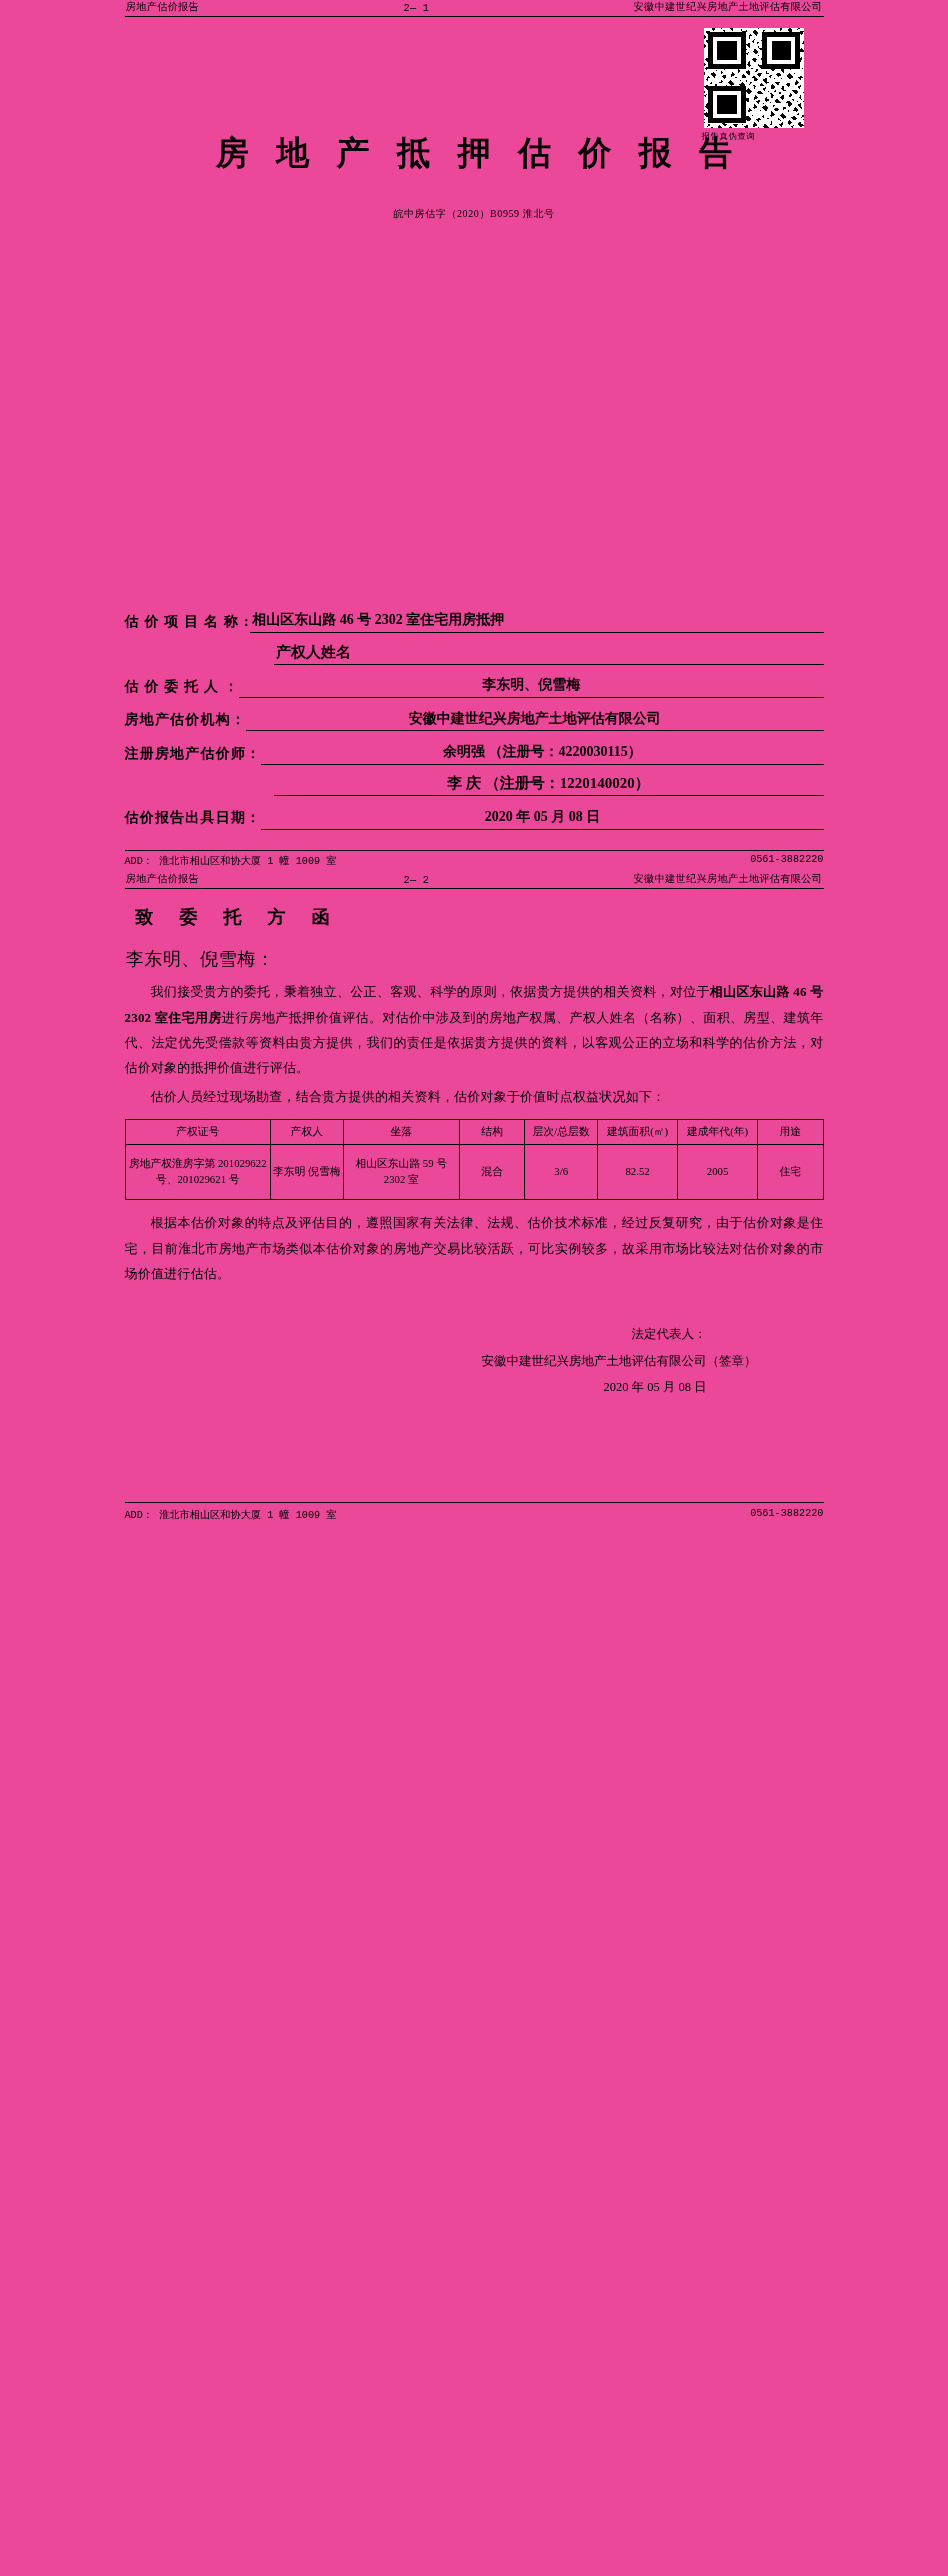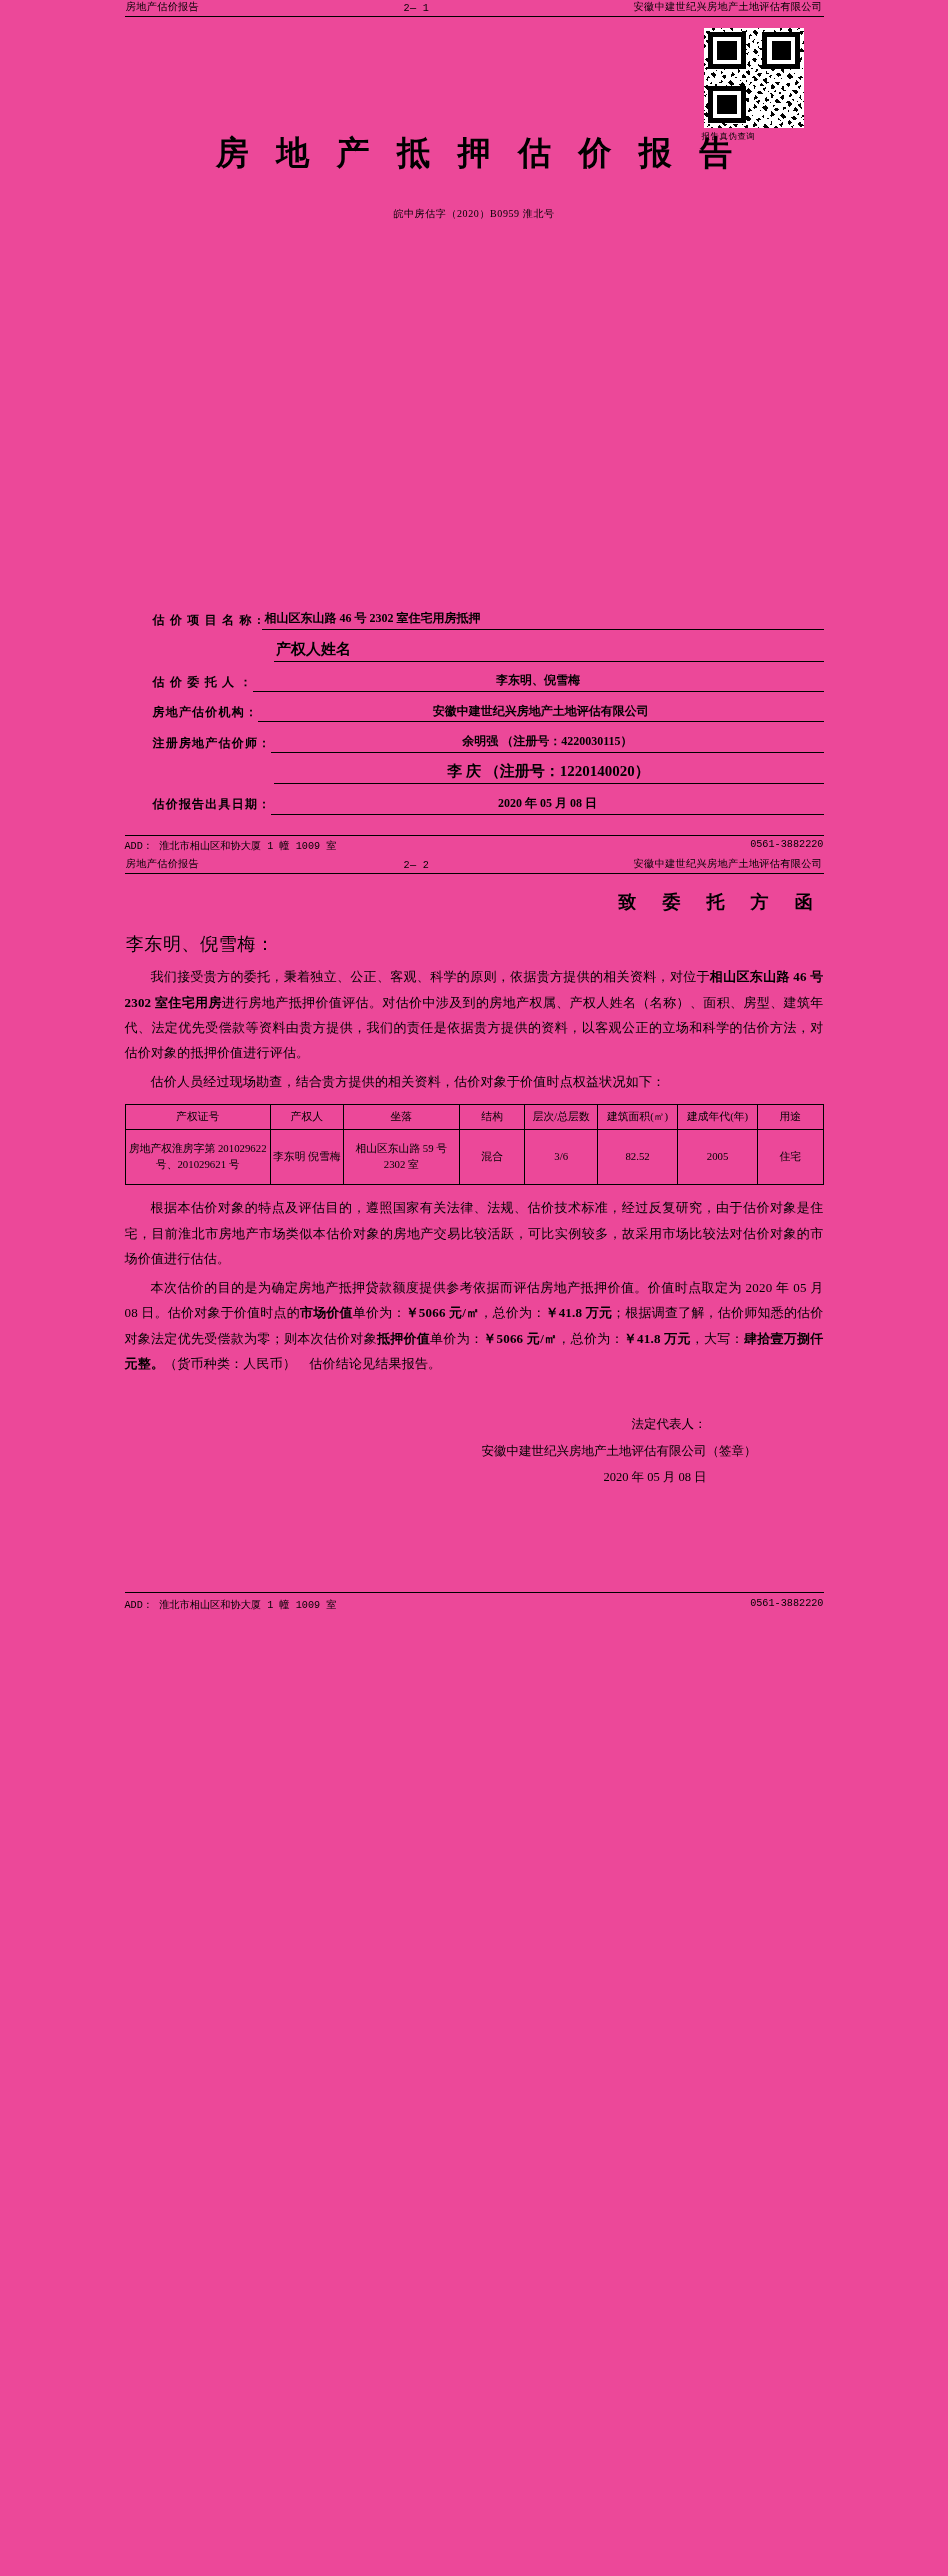--- a/index.html
+++ b/index.html
@@ -111,24 +111,23 @@
     letter-spacing: 0.6px;
   }
 
   .cover-gap { height: 382px; }
 
   
   .fields { margin-top: 6px; }
   .field-row {
     display: flex;
     align-items: flex-end;
-    font-size: 12px;
+    font-size: 14px;
     margin-bottom: 9.6px;
     line-height: 1.5;
-    margin-left: 28px;
   }
   .field-label {
     white-space: nowrap;
     font-weight: bold;
     letter-spacing: 1.2px;
     padding-bottom: 1.2px;
   }
   .field-value {
     flex: 1;
     border-bottom: 0.9px solid #000;
@@ -163,21 +162,21 @@
     margin-top: 20.3px;
     font-family: "Liberation Mono", monospace;
     letter-spacing: 0px;
   }
   .foot .f-left { font-family: "Liberation Mono", monospace; }
   .foot .f-right { font-family: "Liberation Mono", monospace; }
 
   
   .page2 { margin-top: 3.6px; }
   .letter-title {
-    text-align: right;
+    text-align: left;
     font-size: 18px;
     font-weight: bold;
     letter-spacing: 10.8px;
     margin: 15.5px 0 18px 0;
     text-indent: 10.8px;
   }
   .addressee {
     font-size: 18px;
     font-weight: normal;
     margin: 0 0 8.4px 1.2px;
@@ -342,21 +341,20 @@
             <td class="tall">混合</td>
             <td class="tall">3/6</td>
             <td class="tall">82.52</td>
             <td class="tall">2005</td>
             <td class="tall">住宅</td>
           </tr>
         </tbody>
       </table>
 
       <p class="body">根据本估价对象的特点及评估目的，遵照国家有关法律、法规、估价技术标准，经过反复研究，由于估价对象是住宅，目前淮北市房地产市场类似本估价对象的房地产交易比较活跃，可比实例较多，故采用市场比较法对估价对象的市场价值进行估估。</p>
-      <p class="body">本次估价的目的是为确定房地产抵押贷款额度提供参考依据而评估房地产抵押价值。价值时点取定为 2020 年 05 月 08 日。估价对象于价值时点的<b>市场价值</b>单价为：<b>￥5066 元/㎡</b>，总价为：<b>￥41.8 万元</b>；根据调查了解，估价师知悉的估价对象法定优先受偿款为零；则本次估价对象<b>抵押价值</b>单价为：<b>￥5066 元/㎡</b>，总价为：<b>￥41.8 万元</b>，大写：<b>肆拾壹万捌仟元整。</b>（货币种类：人民币）　估价结论见结果报告。</p>
 
       <div class="sign-block">
         <div class="sign-line two">法定代表人：</div>
         <div class="sign-line">安徽中建世纪兴房地产土地评估有限公司（签章）</div>
         <div class="sign-line three">2020 年 05 月 08 日</div>
       </div>
 
       <div class="page2-bottom-gap"></div>
 
       <div class="foot-last">

